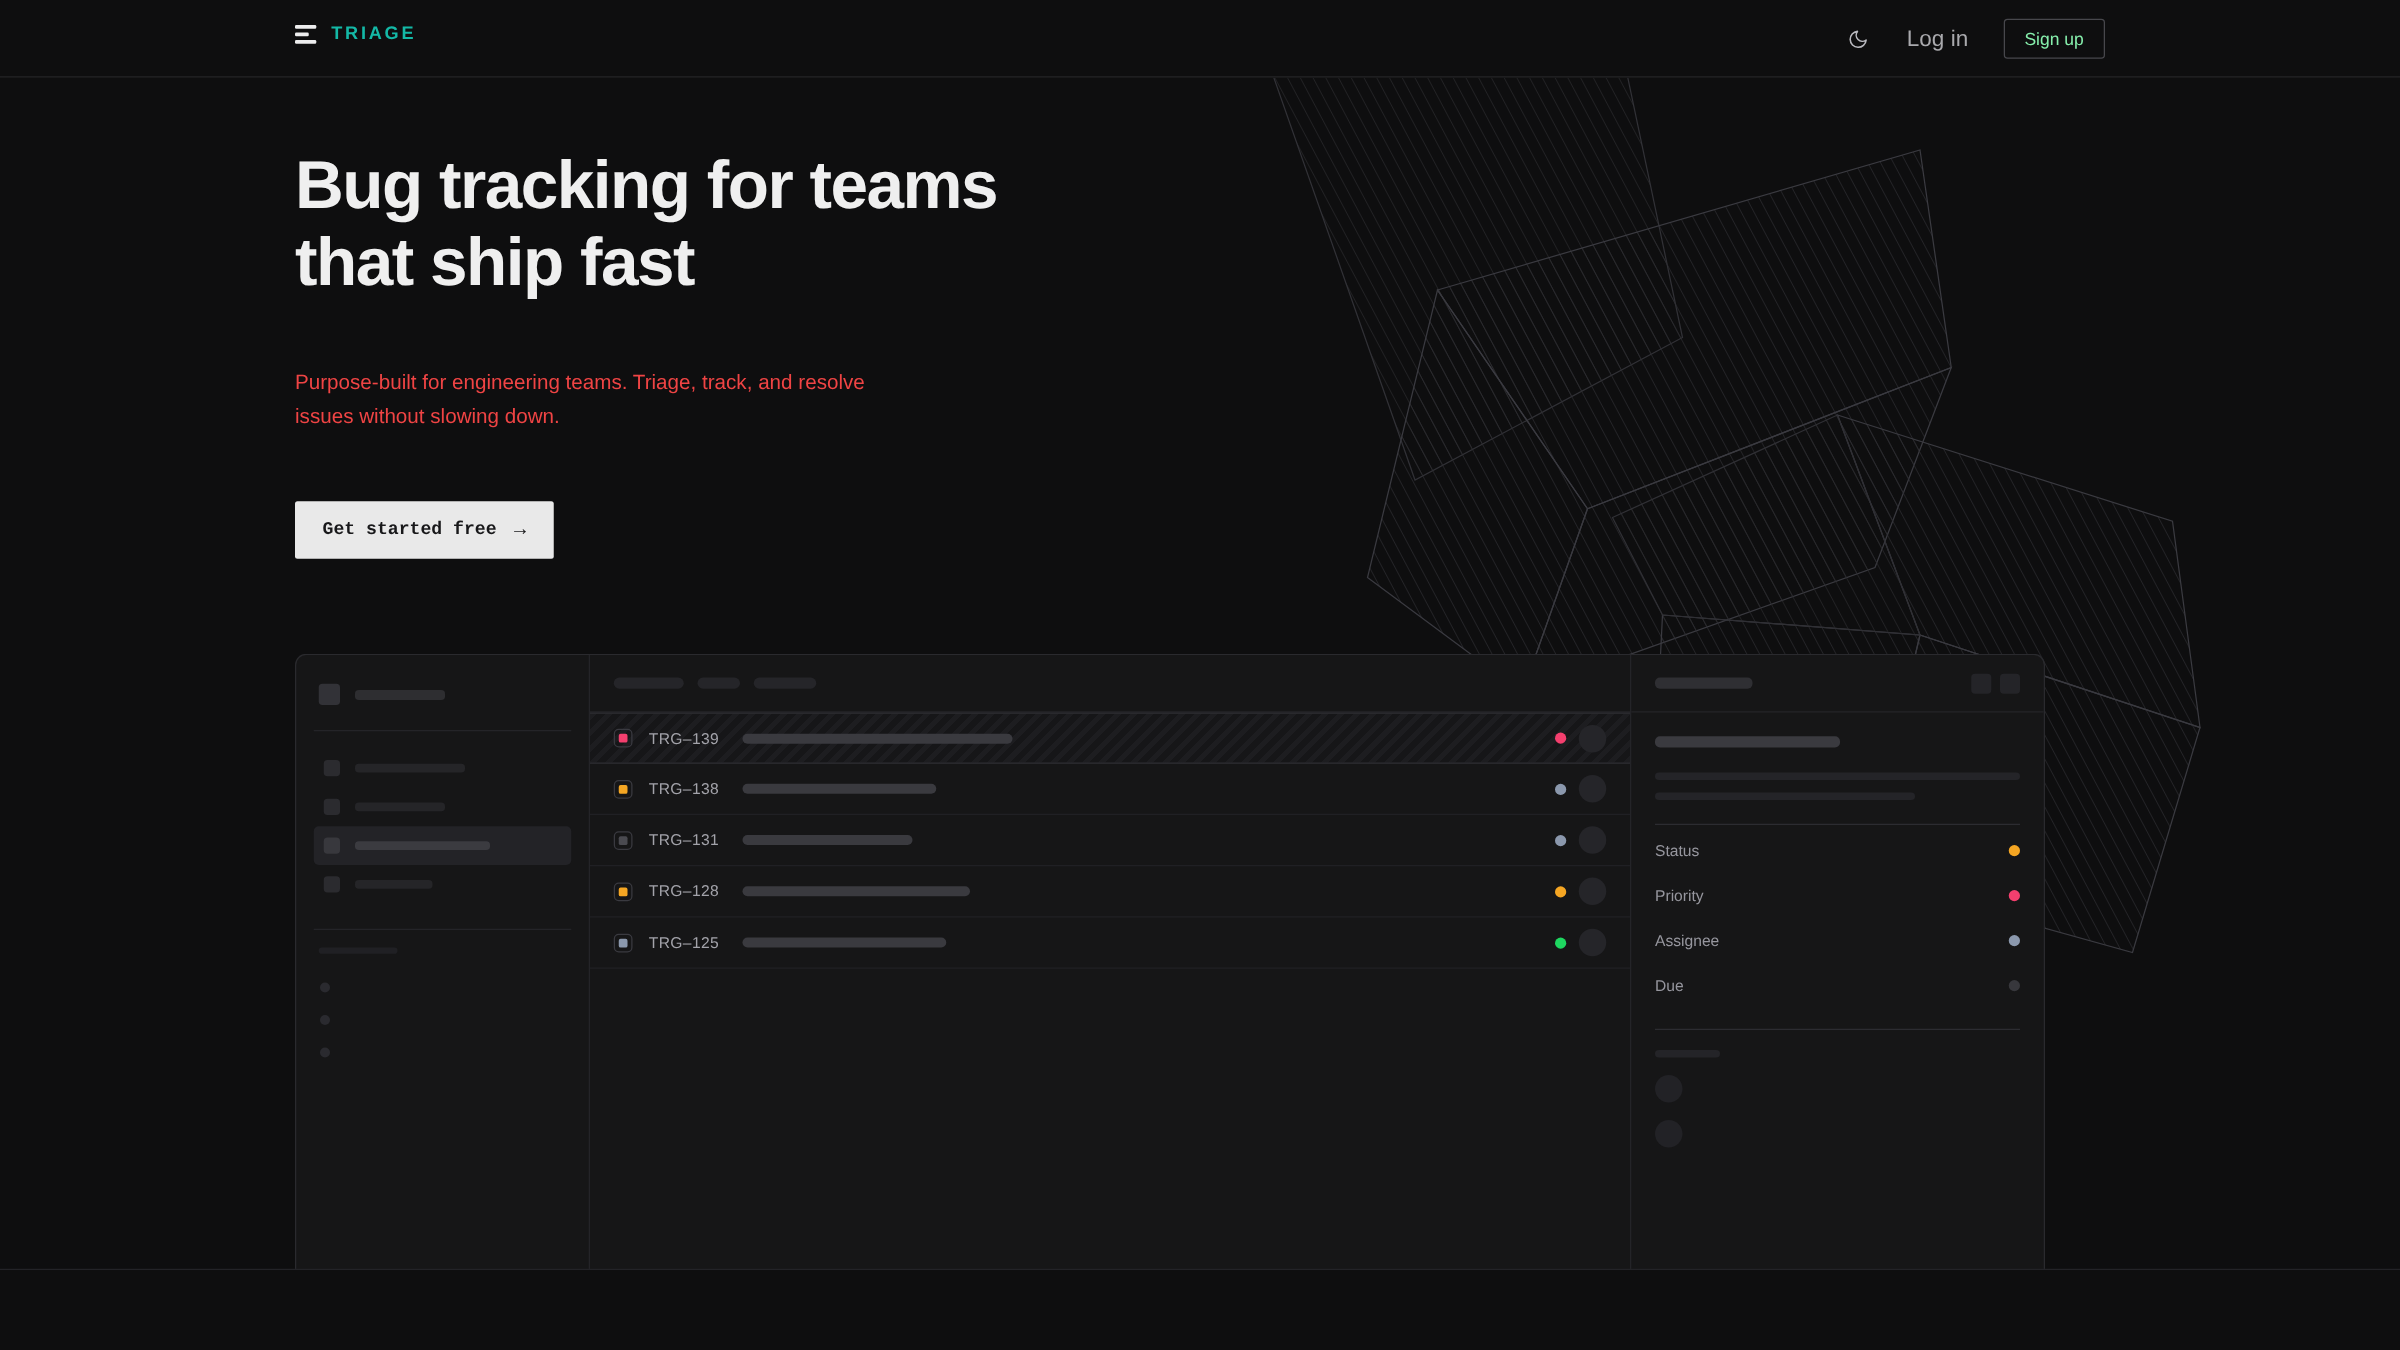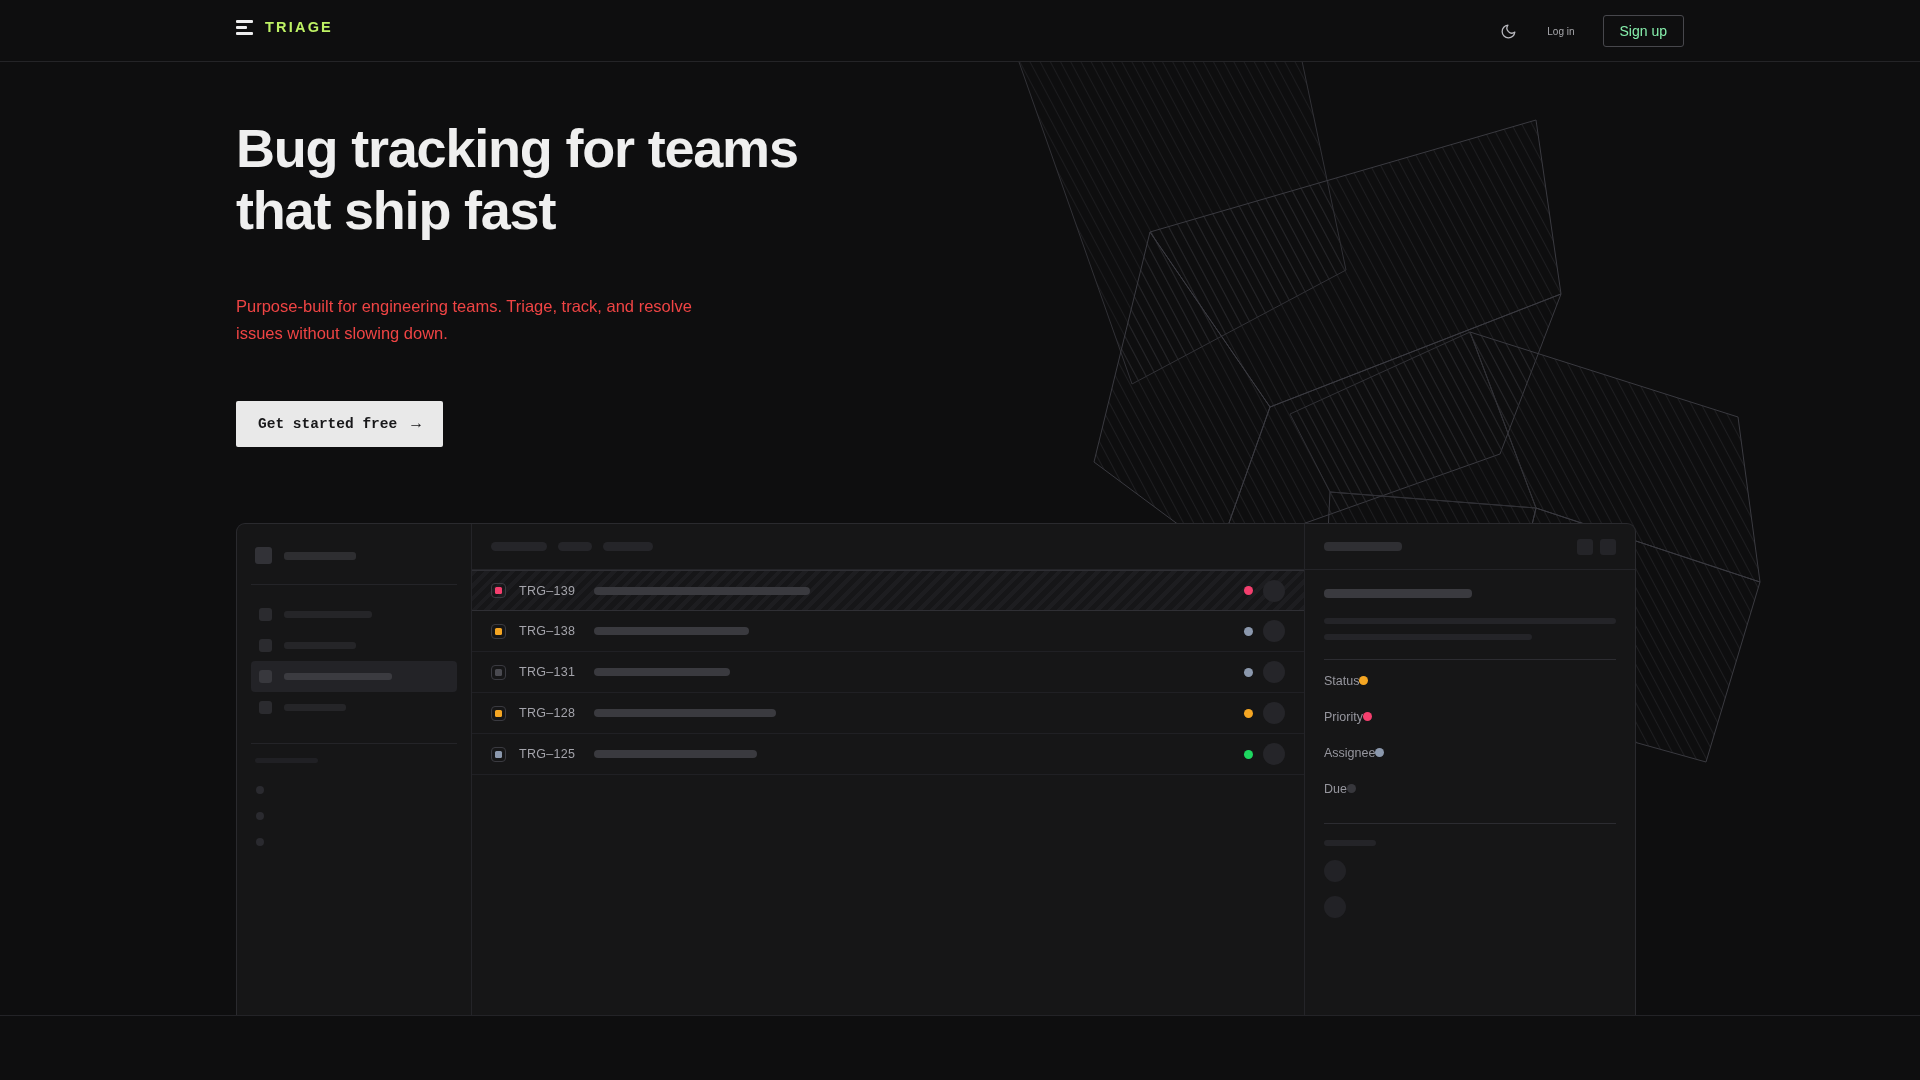--- a/index.html
+++ b/index.html
@@ -27,34 +27,34 @@
   .brand {
     position: absolute; left: 236px; top: 19px;
     display: flex; align-items: center; gap: 12px;
   }
   .brand-mark { display: flex; flex-direction: column; gap: 3px; width: 17px; }
   .brand-mark i { display: block; height: 3px; background: #ededee; border-radius: 1px; }
   .brand-mark i:nth-child(1) { width: 17px; }
   .brand-mark i:nth-child(2) { width: 11px; }
   .brand-mark i:nth-child(3) { width: 17px; }
   .brand-name {
-    color: #bef264; font-size: 14.5px; font-weight: 700;
+    color: #14b8a6; font-size: 14.5px; font-weight: 700;
     letter-spacing: 2.2px;
   }
 
   .nav-right {
     position: absolute; right: 236px; top: 0; height: 62px;
     display: flex; align-items: center; gap: 28px;
   }
   .theme-toggle {
     width: 22px; height: 22px; display: flex; align-items: center; justify-content: center;
     cursor: pointer;
   }
   .login-link {
-    color: #a9a9ad; font-size: 10px; cursor: pointer; text-decoration: none;
+    color: #a9a9ad; font-size: 18px; cursor: pointer; text-decoration: none;
   }
   .signup-btn {
     border: 1px solid #47474c; background: transparent; color: #86efac;
     font-size: 14px; font-family: inherit;
     padding: 7px 16px; border-radius: 3px; cursor: pointer;
   }
 
   
   .hero { position: absolute; left: 236px; top: 118px; z-index: 5; }
   .hero h1 {
@@ -148,21 +148,21 @@
     display: flex; align-items: center; padding: 0 19px;
   }
   .det-head-bar { height: 9px; width: 78px; border-radius: 4px; background: #2f2f33; }
   .det-btns { margin-left: auto; display: flex; gap: 7px; }
   .det-btn { width: 16px; height: 16px; border-radius: 3px; background: #242428; cursor: pointer; }
   .det-body { padding: 19px 19px 0 19px; }
   .det-title { height: 9px; width: 148px; border-radius: 4px; background: #3a3a3f; }
   .det-line { height: 6px; border-radius: 3px; background: #242428; }
   .det-div { height: 1px; background: #2c2c31; margin: 19px 0 0 0; }
   .field {
-    display: flex; align-items: center; 
+    display: flex; align-items: center; justify-content: space-between;
     height: 31px; margin-top: 5px;
   }
   .field-label { color: #96969e; font-size: 12.5px; }
   .field-dot { width: 9px; height: 9px; border-radius: 50%; }
   .det-foot-label { height: 6px; width: 52px; border-radius: 3px; background: #242428; margin-top: 16px; }
   .det-avatar { width: 22px; height: 22px; border-radius: 50%; background: #222226; margin-top: 14px; }
 
   
   .section-rule {
     position: absolute; left: 0; top: 1015px; width: 1920px; height: 1px;

